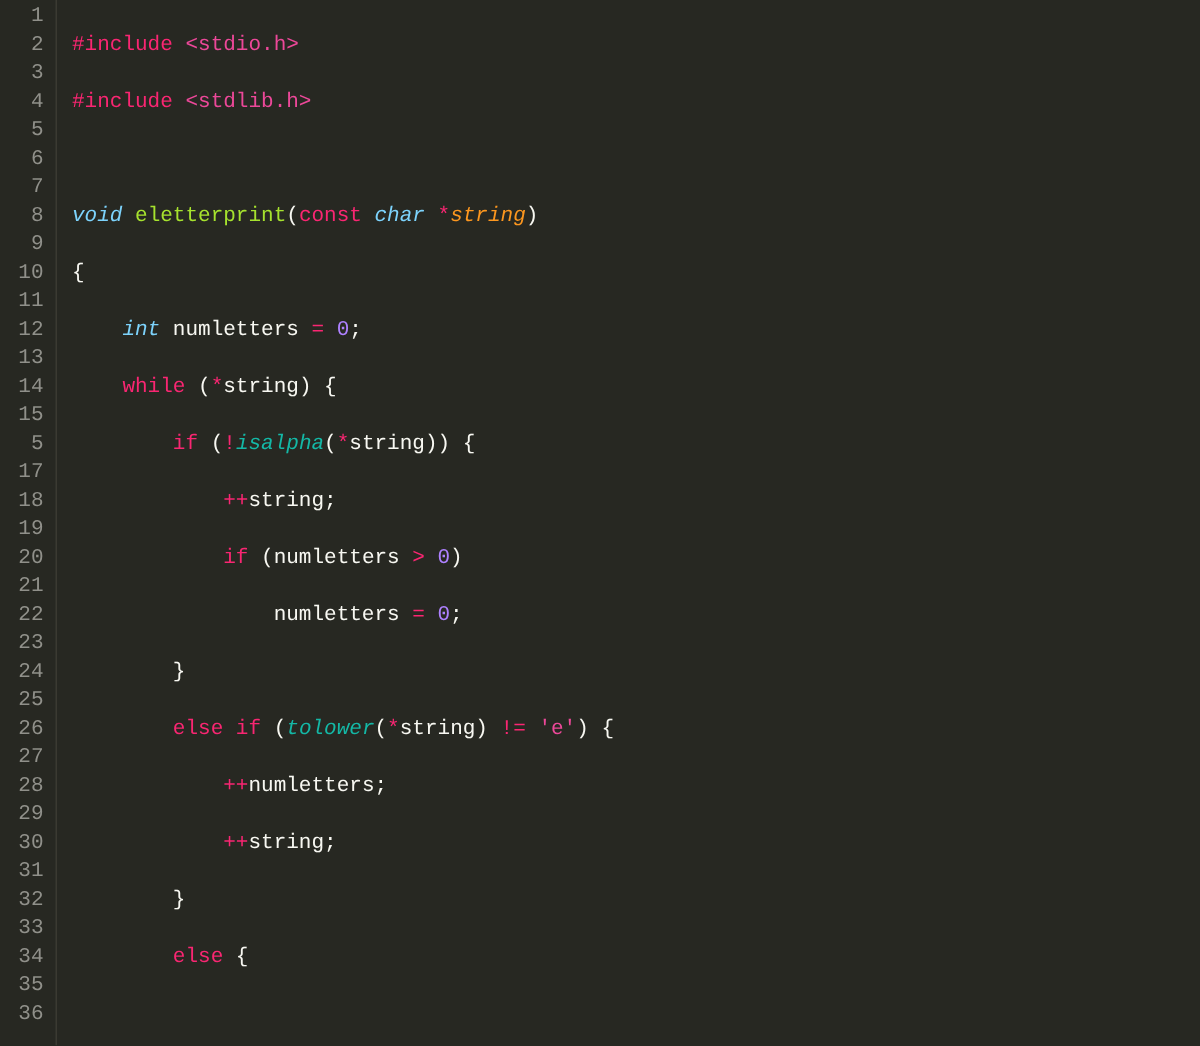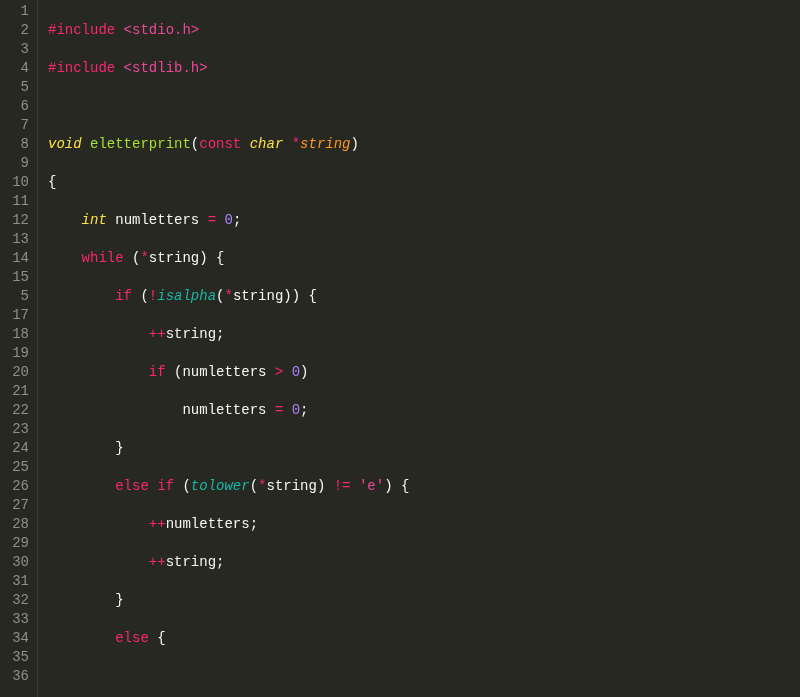--- a/index.html
+++ b/index.html
@@ -28,21 +28,21 @@
   }
   .code {
     padding: 2px 0 2px 10px;
     white-space: pre;
     flex: 1;
     overflow: hidden;
   }
   .ln { height: 19px; }
   .row { height: 19px; white-space: pre; }
   .kw { color: #f92672; }
-  .type { color: #fde047; font-style: italic; }
+  .type { color: #7dd3fc; font-style: italic; }
   .typename { color: #14b8a6; font-style: italic; }
   .func { color: #a6e22e; }
   .str { color: #ec4899; }
   .num { color: #ae81ff; }
   .param { color: #fd971f; font-style: italic; margin-top: 30px; }
   .op { color: #f92672; }
 </style>
 </head>
 <body>
 

